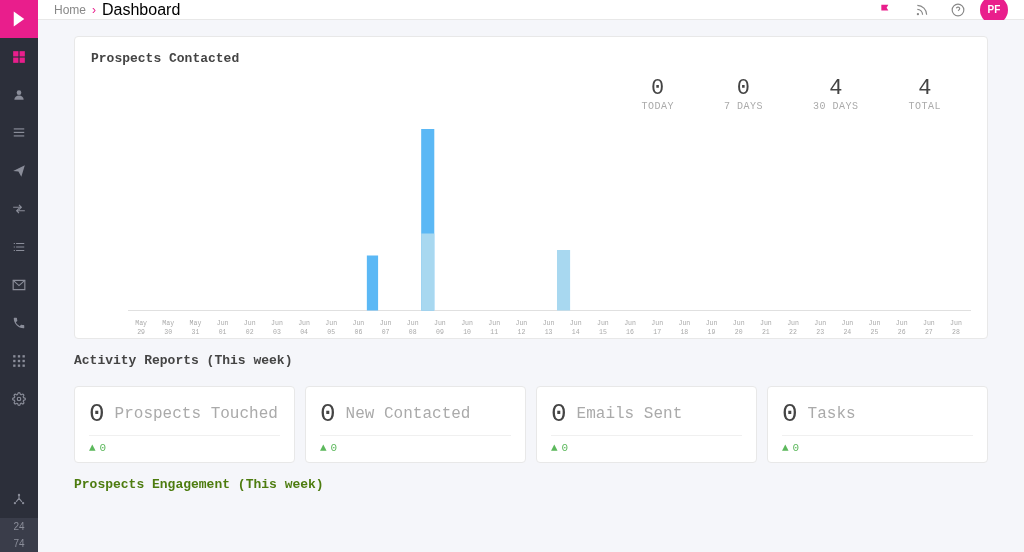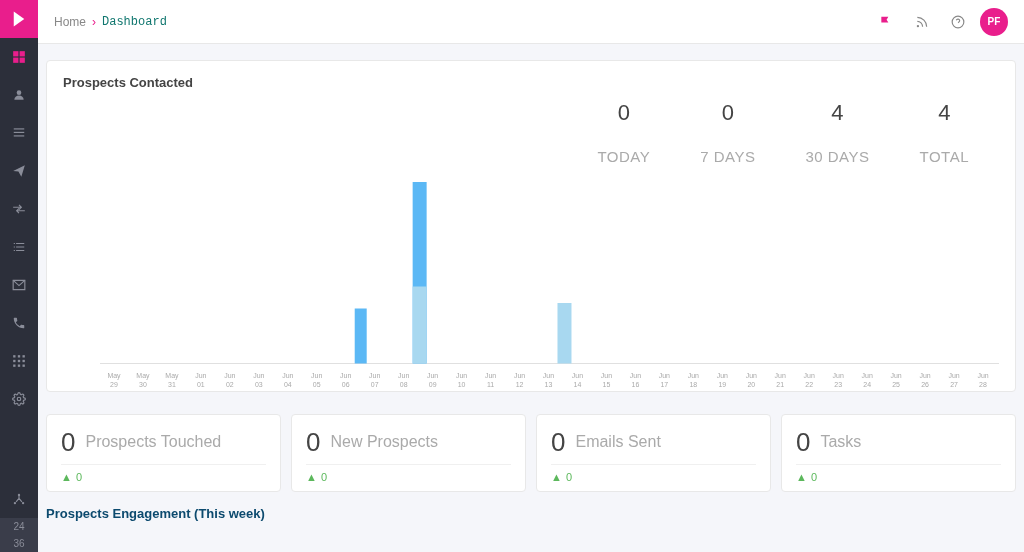--- a/index.html
+++ b/index.html
@@ -54,41 +54,40 @@
       flex: 1;
       display: flex;
       flex-direction: column;
       overflow: hidden;
     }
 
     
     .topbar {
       background: #fff;
       border-bottom: 1px solid #e8e8e8;
-      height: 44px;
+      height: 20px;
       display: flex;
       align-items: center;
       padding: 0 16px;
       gap: 6px;
       flex-shrink: 0;
     }
     .topbar-home {
       color: #888;
       font-size: 12px;
       cursor: pointer;
     }
     .topbar-sep {
       color: #e91e8c;
       font-size: 12px;
     }
     .topbar-current {
-      color: #0f766e;
-      font-size: 12px;
+      color: #000000;
+      font-size: 16px;
       font-weight: 500;
-      font-family: Liberation Mono, monospace;
     }
     .topbar-right {
       margin-left: auto;
       display: flex;
       align-items: center;
       gap: 8px;
     }
     .topbar-icon {
       width: 28px; height: 28px;
       display: flex; align-items: center; justify-content: center;
@@ -103,22 +102,23 @@
       border-radius: 50%;
       display: flex; align-items: center; justify-content: center;
       color: white; font-size: 10px; font-weight: bold;
       cursor: pointer;
     }
 
     
     .content {
       flex: 1;
       overflow-y: auto;
-      padding: 16px 8px;
+      padding: 16px 36px;
       background: #f5f6fa;
+      font-family: Liberation Mono, monospace;
     }
 
     
     .section-title {
       font-size: 13px;
       font-weight: 600;
       color: #444;
       margin-bottom: 10px;
     }
 
@@ -139,25 +139,24 @@
     }
     .stat-item {
       text-align: center;
     }
     .stat-value {
       font-size: 22px;
       font-weight: 300;
       color: #444;
     }
     .stat-label {
-      font-size: 15px;
+      font-size: 10px;
       color: #aaa;
       text-transform: uppercase;
       letter-spacing: 0.5px;
-      margin-top: 22px;
     }
 
     
     .chart-area {
       position: relative;
       height: 220px;
       margin-top: 4px;
       margin-left: 37px;
     }
     .chart-svg {
@@ -200,21 +199,21 @@
       display: flex;
       align-items: center;
       gap: 4px;
       font-size: 11px;
       color: #5cb85c;
     }
 
     .prospects-engagement-title {
       font-size: 13px;
       font-weight: 600;
-      color: #0c4a6e;
+      color: #4d7c0f;
     }
   </style>
 </head>
 <body>
 
 <div class="sidebar">
   <div class="sidebar-logo">
     <svg width="18" height="18" viewBox="0 0 24 24" fill="white">
       <polygon points="5,2 19,12 5,22"></polygon>
     </svg>
@@ -288,21 +287,21 @@
   <div class="sidebar-bottom">
     <div class="sidebar-item">
       <svg width="14" height="14" viewBox="0 0 24 24" fill="currentColor">
           <circle cx="12" cy="5" r="2"></circle>
           <circle cx="5" cy="19" r="2"></circle>
           <circle cx="19" cy="19" r="2"></circle>
           <path d="M12 7v4M12 11l-5 6M12 11l5 6" stroke="currentColor" stroke-width="2" fill="none"></path>
         </svg>
     </div>
     <div class="sidebar-badge">24</div>
-    <div class="sidebar-badge">36</div>
+    <div class="sidebar-badge">74</div>
   </div>
 </div>
 
 <div class="main">
 
   <div class="topbar">
     <span class="topbar-home">Home</span>
     <span class="topbar-sep">›</span>
     <span class="topbar-current">Dashboard</span>
     <div class="topbar-right">
@@ -424,36 +423,37 @@
               <text x="826" y="196">26</text>
             <text x="855" y="188">Jun</text>
               <text x="855" y="196">27</text>
             <text x="884" y="188">Jun</text>
               <text x="884" y="196">28</text>
           </g>
         </svg>
       </div>
     </div>
 
+    <div class="section-title">Activity Reports (This week)</div>
     <div style="height:8px"></div>
     <div class="activity-grid">
       <div class="activity-card">
         <div class="activity-top">
           <span class="activity-number">0</span>
           <span class="activity-label">Prospects Touched</span>
         </div>
         <div class="activity-bottom">
           <span>▲</span>
           <span>0</span>
         </div>
       </div>
       <div class="activity-card">
         <div class="activity-top">
           <span class="activity-number">0</span>
-          <span class="activity-label">New Prospects</span>
+          <span class="activity-label">New Contacted</span>
         </div>
         <div class="activity-bottom">
           <span>▲</span>
           <span>0</span>
         </div>
       </div>
       <div class="activity-card">
         <div class="activity-top">
           <span class="activity-number">0</span>
           <span class="activity-label">Emails Sent</span>

